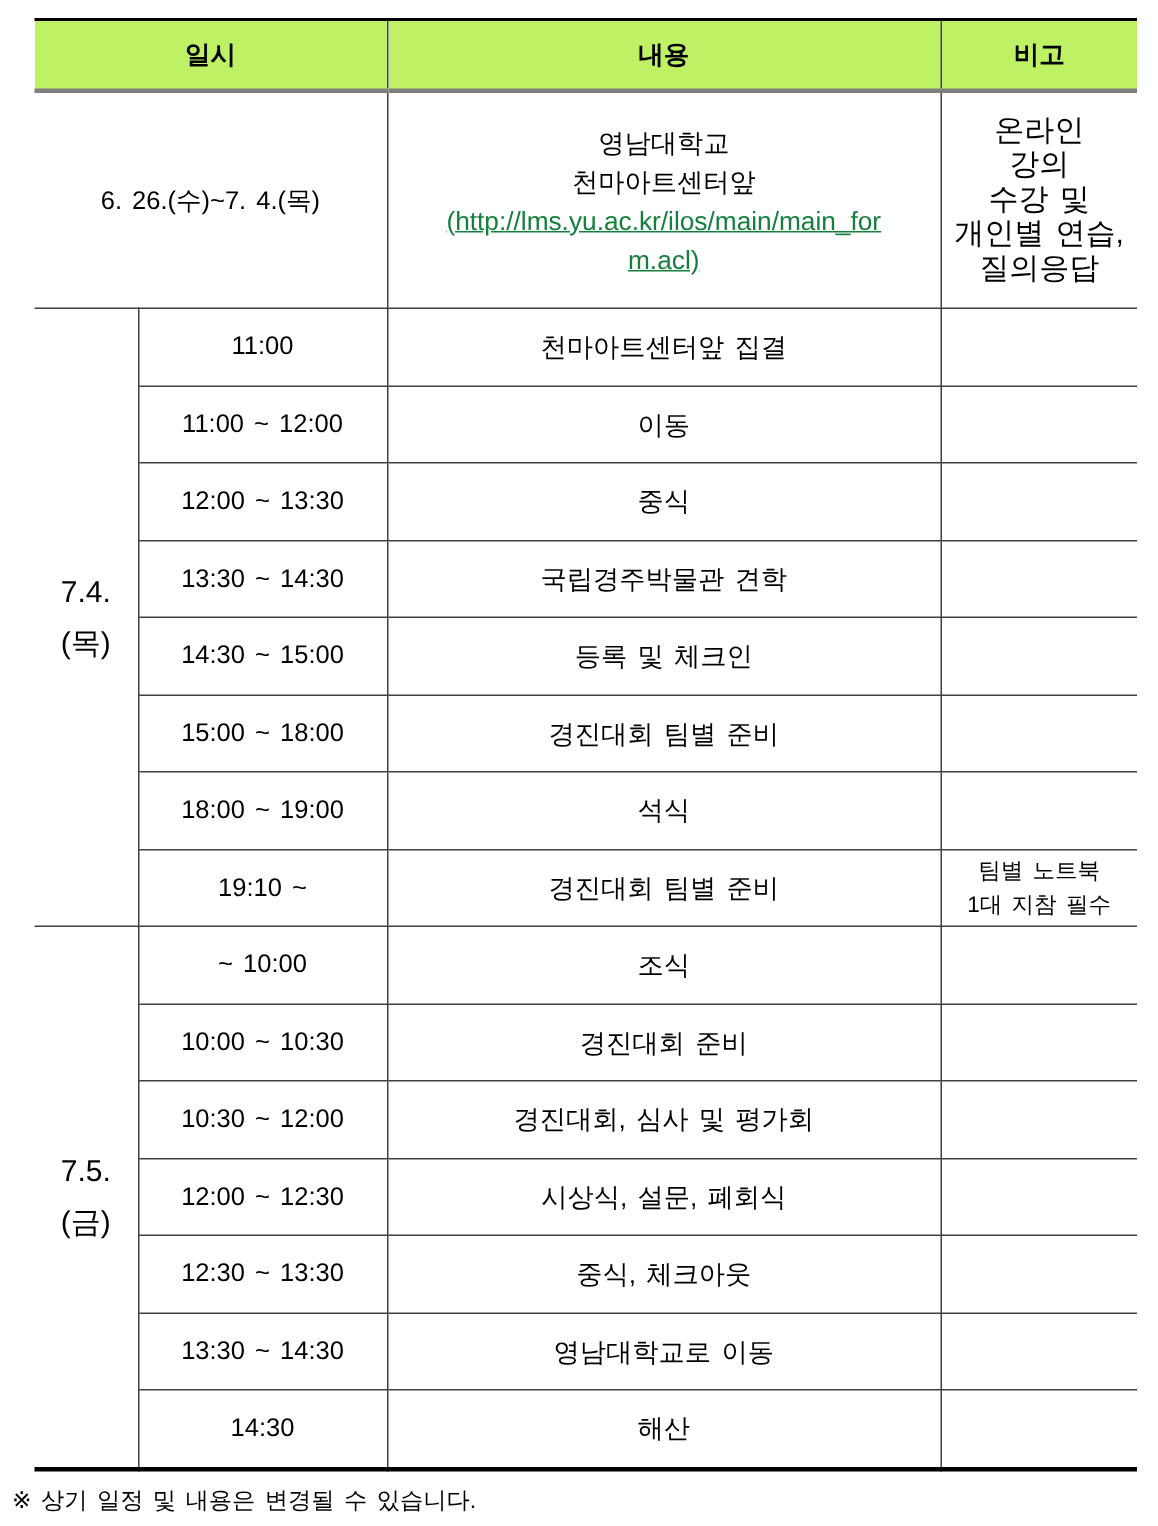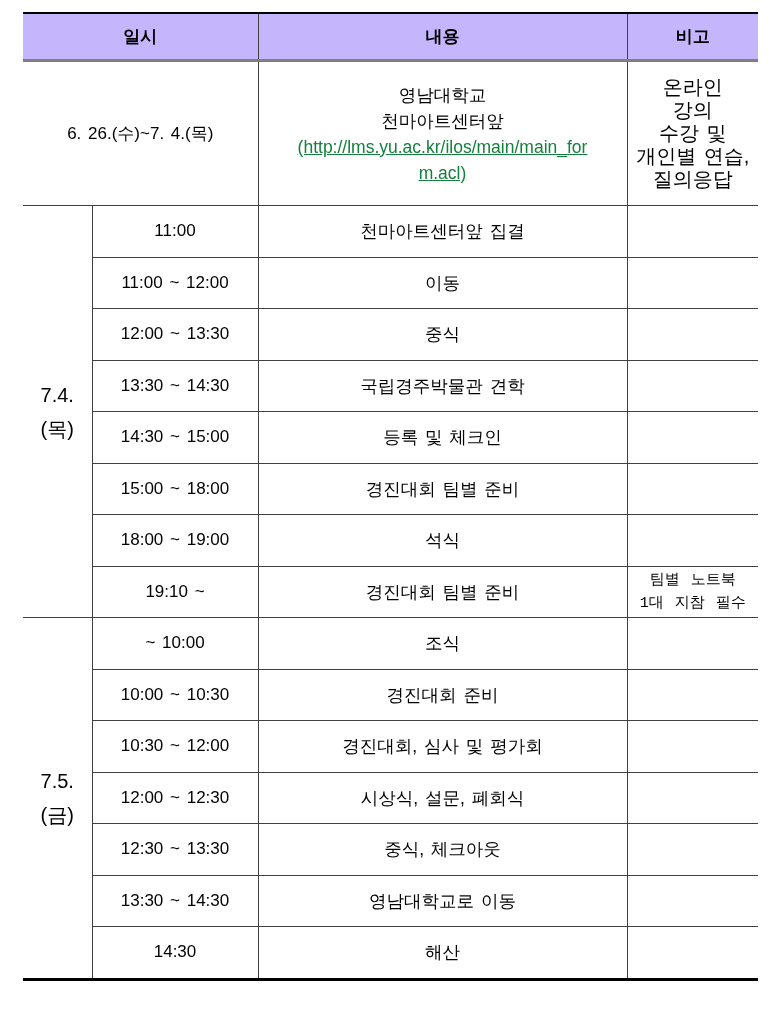--- a/index.html
+++ b/index.html
@@ -27,42 +27,42 @@
   }
   th, td {
     border: 1.5px solid #404040;
     text-align: center;
     vertical-align: middle;
     padding: 0 2px;
     word-spacing: 2px;
     overflow: hidden;
   }
   th {
-    background: #c4b5fd;
+    background: #bef264;
     border-bottom: 3px solid #7F7F7F;
     height: 45px;
     font-size: 17px;
     font-weight: bold;
   }
   .no-left  { border-left: none !important; }
   .no-right { border-right: none !important; }
   td { font-size: 17px; }
   tr.intro-row td { height: 143px; margin-top: 34px; }
   tr.sched td { height: 50.5px; }
   .content-cell { font-size: 17.5px; }
   .intro-content-line { line-height: 26px; }
   .link-line {
     line-height: 26px;
     color: #15803d;
     text-decoration: underline;
     cursor: pointer;
   }
   .intro-remark-line { font-size: 20px; line-height: 23px; }
   .day-cell div { font-size: 20px; line-height: 34px; }
-  .note-cell div { font-size: 15px; line-height: 23px; font-family: Liberation Mono, monospace; }
+  .note-cell div { font-size: 15px; line-height: 23px; }
   .footnote {
     margin: 9px 0 0 8px;
     font-size: 15.5px;
     word-spacing: 2px;
   }
 </style>
 </head>
 <body>
 
 <div class="page">
@@ -184,14 +184,15 @@
         <td class="no-right"></td>
       </tr>
       <tr class="sched">
         <td>14:30</td>
         <td class="content-cell">해산</td>
         <td class="no-right"></td>
       </tr>
     </tbody>
   </table>
 
+  <div class="footnote">※ 상기 일정 및 내용은 변경될 수 있습니다.</div>
 
 </div>
 
 </body></html>

